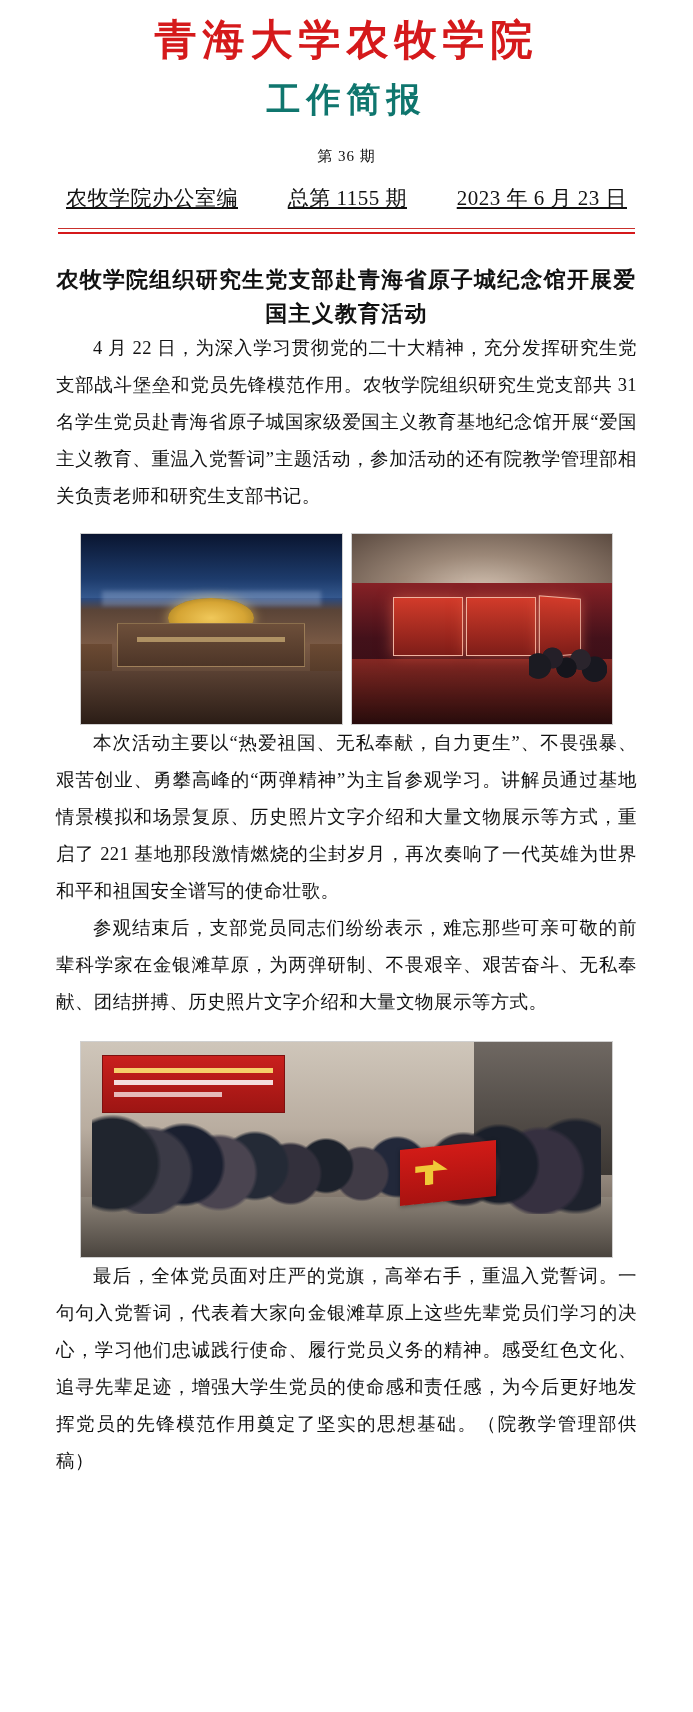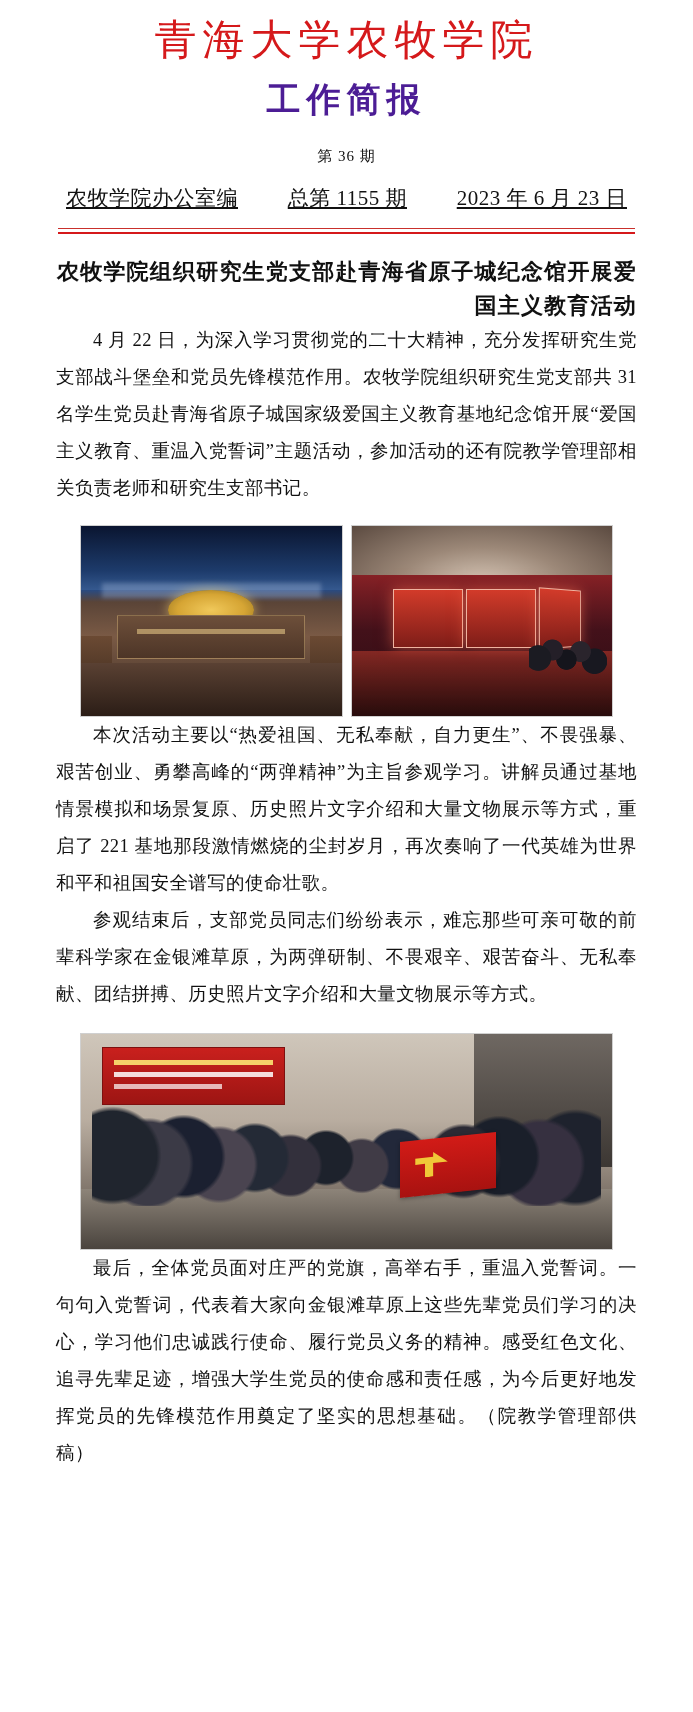--- a/index.html
+++ b/index.html
@@ -21,27 +21,27 @@
     padding: 0 56px;
     background: #fff;
   }
   .masthead {
     text-align: center;
     padding-top: 14px;
   }
   .masthead-line1 {
     color: #d5191b;
     font-size: 42px;
-    font-weight: normal;
+    font-weight: bold;
     letter-spacing: 6px;
     line-height: 1.25;
     font-family: "DejaVu Serif", serif;
   }
   .masthead-line2 {
-    color: #4c1d95;
+    color: #0f766e;
     font-size: 34px;
     font-weight: bold;
     letter-spacing: 6px;
     line-height: 1.3;
     margin-top: 10px;
     font-family: "DejaVu Serif", serif;
   }
   .issue-no {
     text-align: center;
     font-size: 15px;
@@ -69,26 +69,26 @@
   .rule-thin {
     border-top: 1px solid #c9302c;
     height: 0;
   }
   .rule-thick {
     border-top: 2.5px solid #d5191b;
     height: 0;
     margin-top: 3px;
   }
   .headline {
-    text-align: right;
+    text-align: center;
     color: #111;
     font-size: 22px;
     font-weight: bold;
     line-height: 1.55;
-    margin-top: 20px;
+    margin-top: 28px;
     letter-spacing: 1.2px;
     font-family: "DejaVu Serif", serif;
   }
   .body-text {
     font-size: 18.5px;
     line-height: 2.0;
     text-align: justify;
     letter-spacing: 0.4px;
     font-family: "Liberation Serif", serif;
   }

